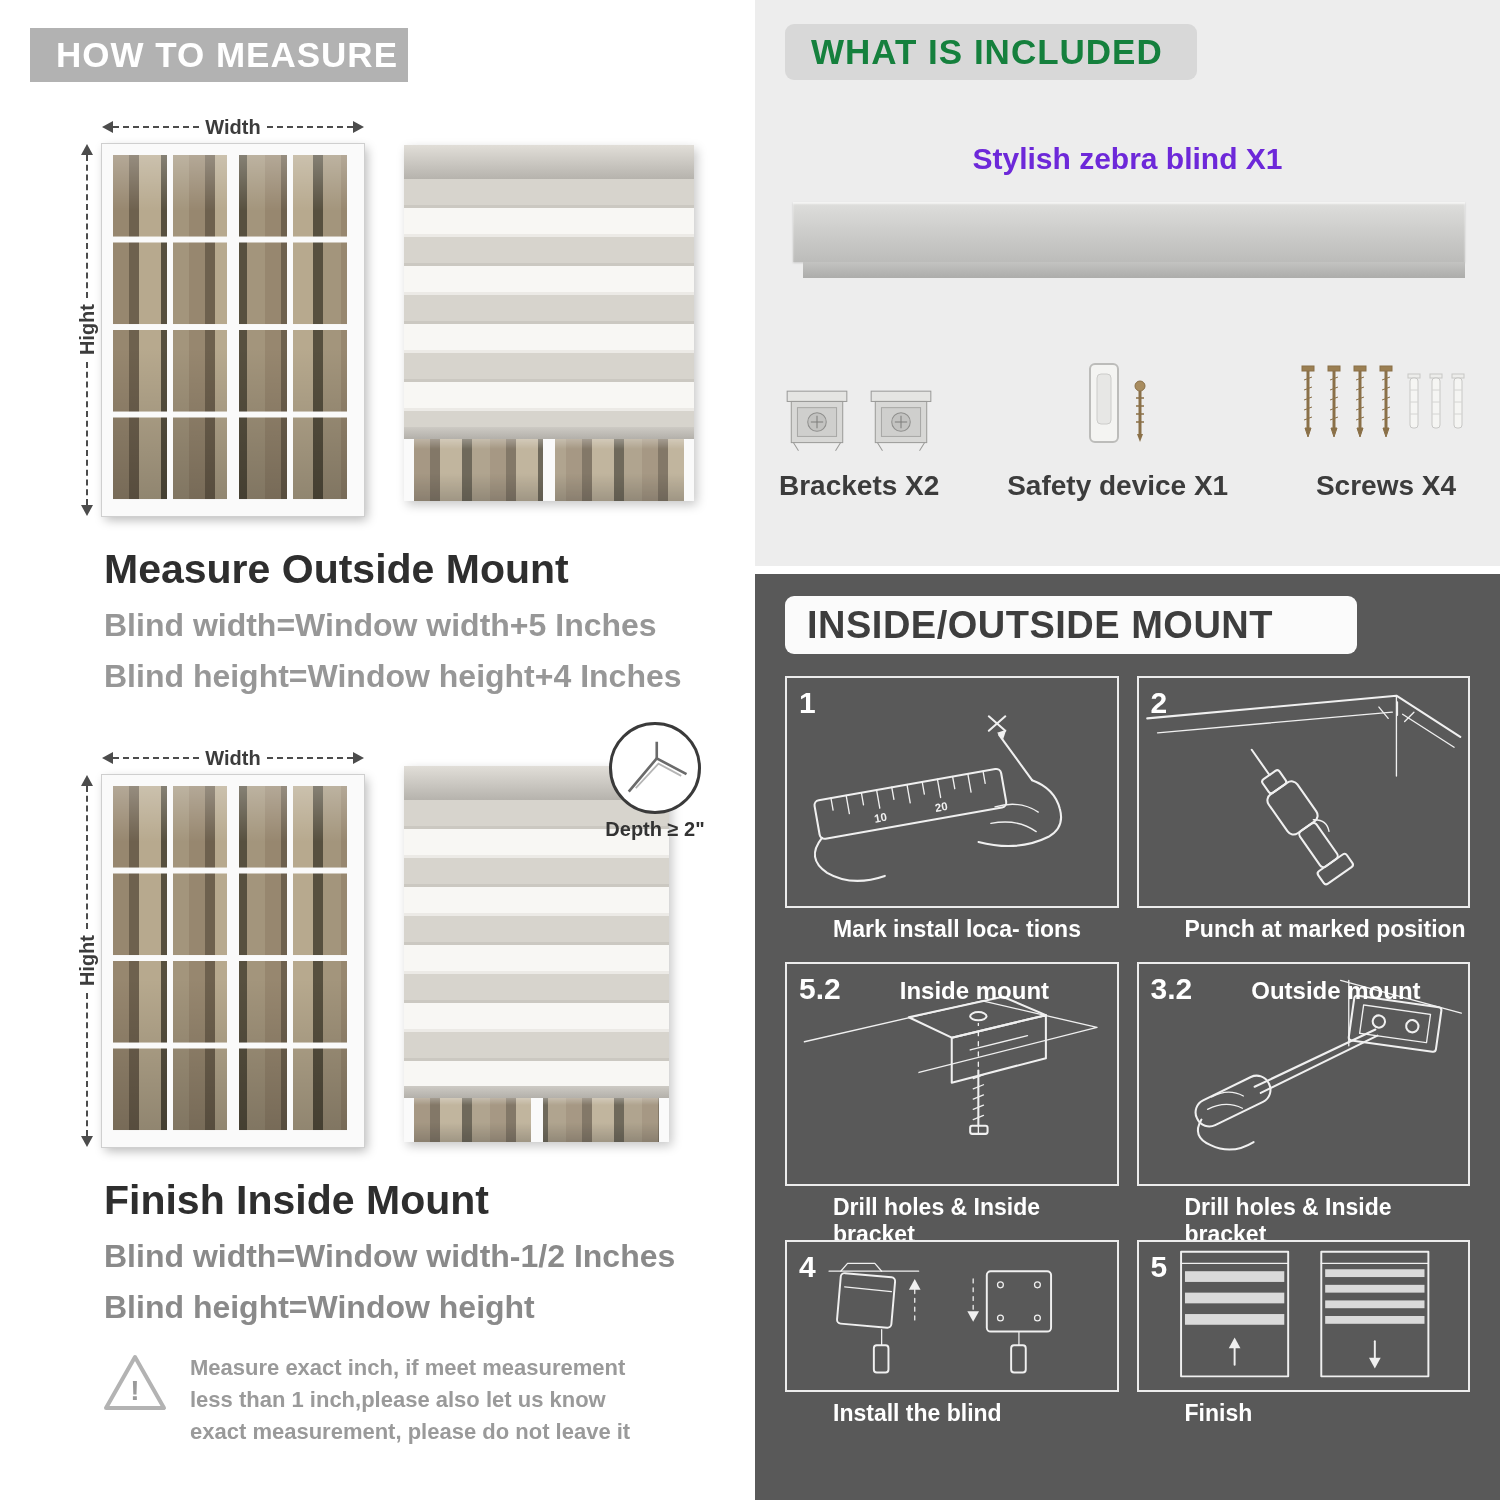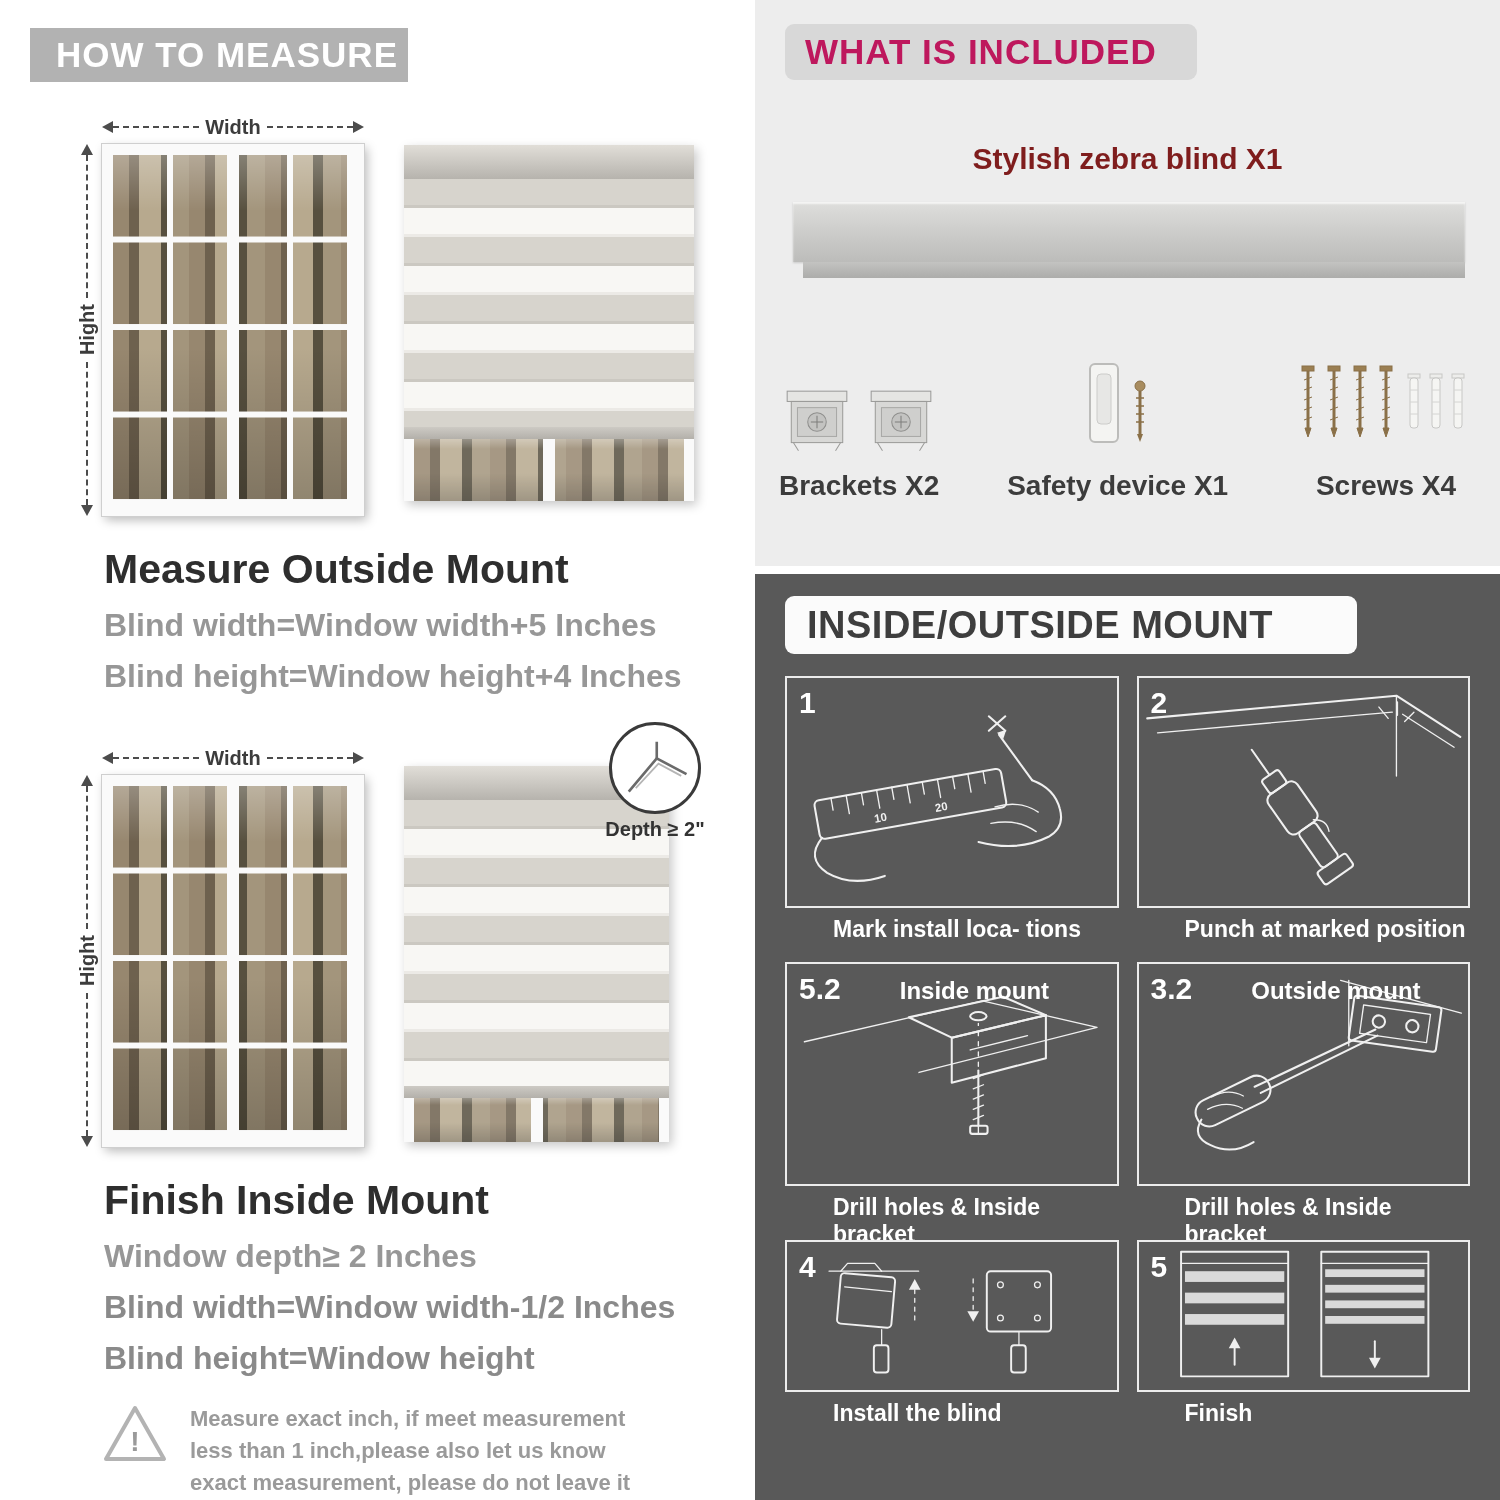--- a/index.html
+++ b/index.html
@@ -77,23 +77,23 @@
   .formula.dk { color:#8a8a8a; }
 
   .warning { display:flex; margin:26px 0 0 102px; width:570px; gap:22px; align-items:flex-start; }
   .warning-text { font-size:22px; font-weight:700; color:#9a9a9a; line-height:1.45; width:460px; }
 
   
   .right { position:absolute; left:755px; top:0; width:745px; height:1500px; background:#ffffff; }
 
   .included { position:absolute; left:0; top:0; width:745px; height:566px; background:#ededed; }
   .inc-header { position:absolute; left:30px; top:24px; width:412px; height:56px; background:#d8d8d8; border-radius:9px;
-    color:#be185d; font-size:35px; font-weight:700; letter-spacing:1px; display:flex; align-items:center; padding-left:20px; }
+    color:#15803d; font-size:35px; font-weight:700; letter-spacing:1px; display:flex; align-items:center; padding-left:26px; }
   .blind-label { position:absolute; left:0; top:142px; width:100%; text-align:center;
-    font-size:30px; font-weight:700; color:#7f1d1d; }
+    font-size:30px; font-weight:700; color:#6d28d9; }
   .rail-bar { position:absolute; left:38px; top:202px; width:672px; height:60px;
     background:linear-gradient(180deg,#dededc 0%, #cbcbc9 55%, #bcbcba 100%);
     box-shadow:inset 0 2px 2px rgba(255,255,255,.7), 0 1px 2px rgba(0,0,0,.15); }
   .rail-lip { position:absolute; left:48px; top:262px; width:662px; height:16px;
     background:linear-gradient(180deg,#c3c3c1,#acacaa); }
   .items { position:absolute; left:24px; right:24px; top:336px; display:flex; justify-content:space-between; }
   .item { display:flex; flex-direction:column; align-items:center; }
   .item-icons { height:118px; display:flex; align-items:flex-end; gap:12px; }
   .item-label { margin-top:16px; font-size:28px; font-weight:700; color:#3c3c3c; }
 
@@ -204,21 +204,20 @@
               <path d="M42 24 L42 5" stroke="#6a6a6a" stroke-width="3" fill="none"></path>
               <path d="M18 58 L44 30 L70 44" stroke="#b5b5b5" stroke-width="2" fill="none"></path>
             </svg>
           </div>
           <div class="callout-label">Depth ≥ 2"</div>
         </div>
       </div>
     </div>
 
     <div class="measure-title">Finish Inside Mount</div>
-    <div class="formula">Window depth≥ 2 Inches</div>
     <div class="formula dk">Blind width=Window width-1/2 Inches</div>
     <div class="formula dk">Blind height=Window height</div>
 
     <div class="warning">
       <svg width="66" height="62" viewBox="0 0 66 62">
         <polygon points="33,5 62,56 4,56" fill="none" stroke="#b3b3b3" stroke-width="4" stroke-linejoin="round"></polygon>
         <text x="33" y="48" text-anchor="middle" fill="#9a9a9a" font-family="Liberation Sans, sans-serif" font-size="28" font-weight="700">!</text>
       </svg>
       <div class="warning-text">Measure exact inch, if meet measurement less than 1 inch,please also let us know exact measurement, please do not leave it</div>
     </div>

